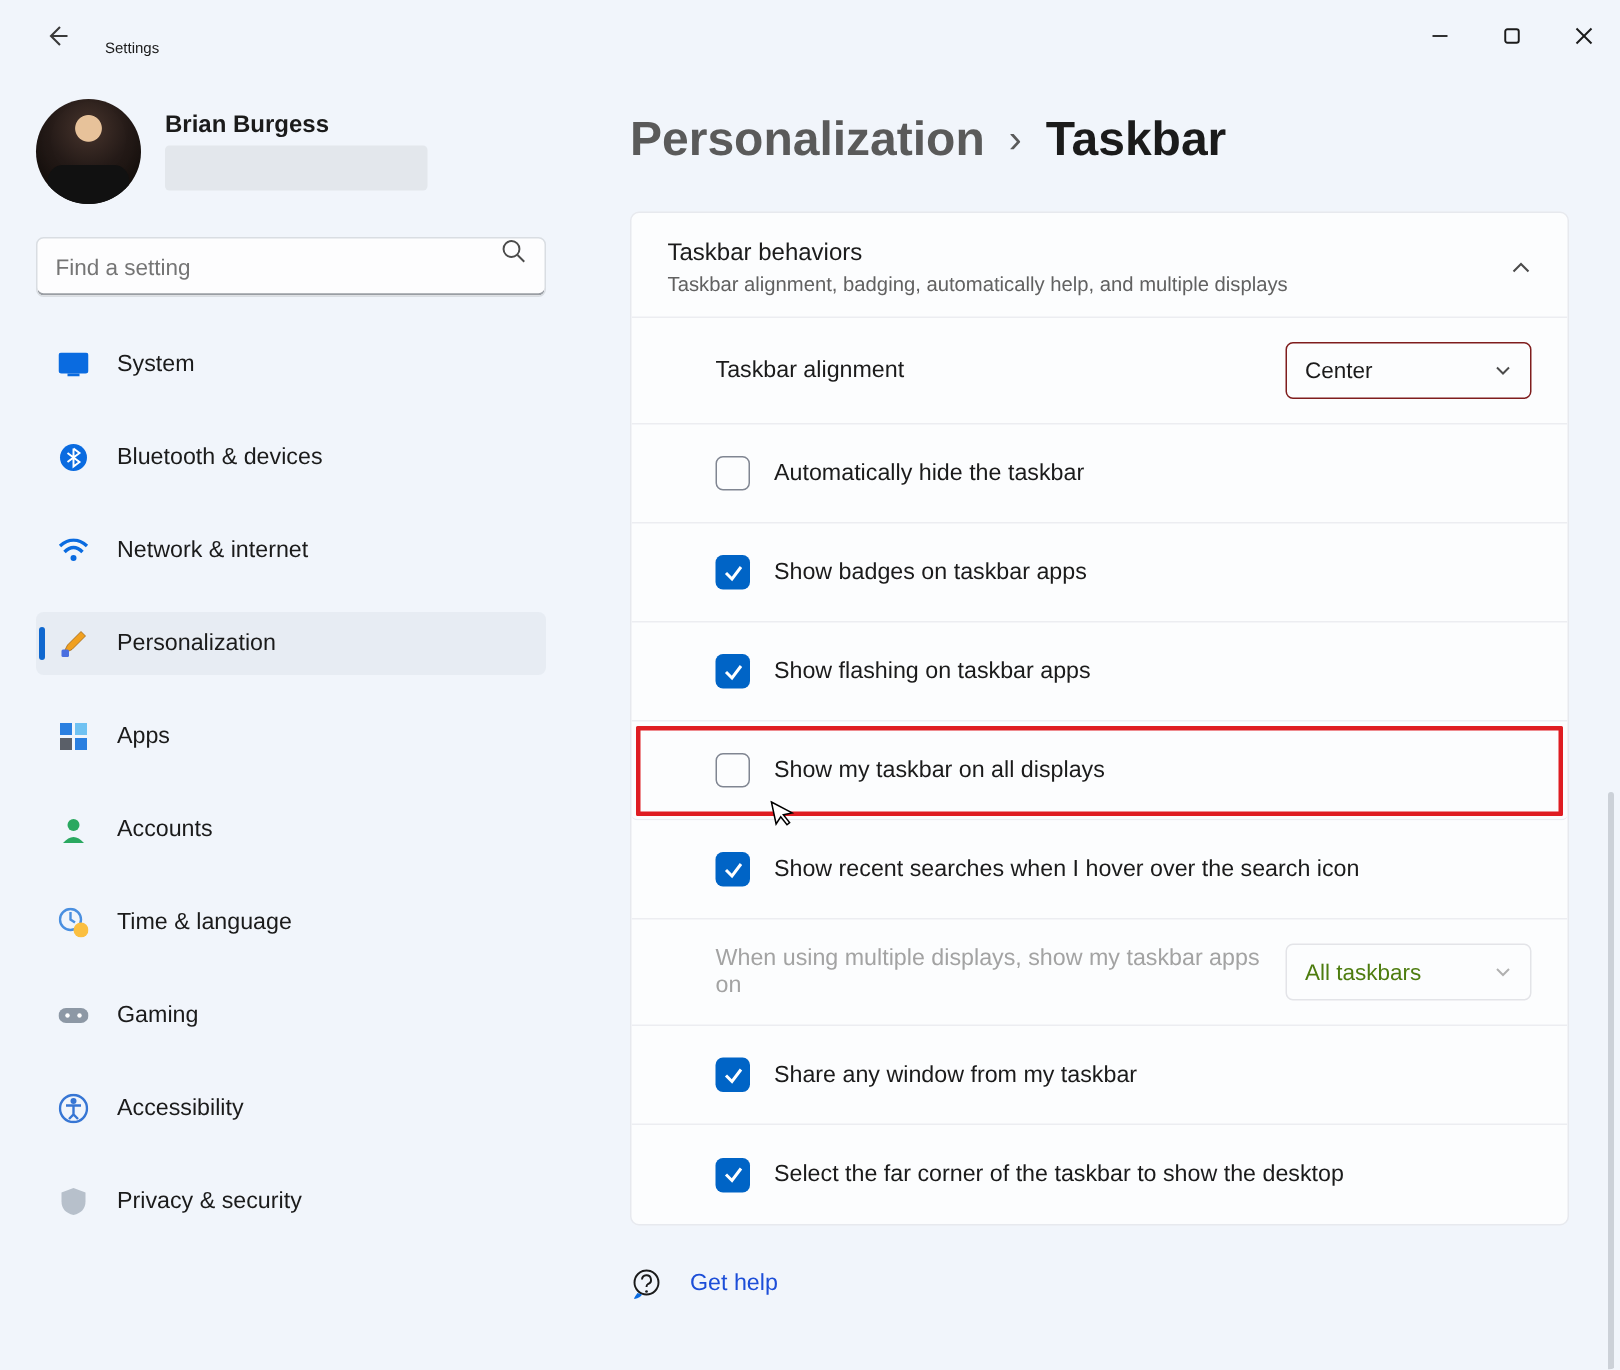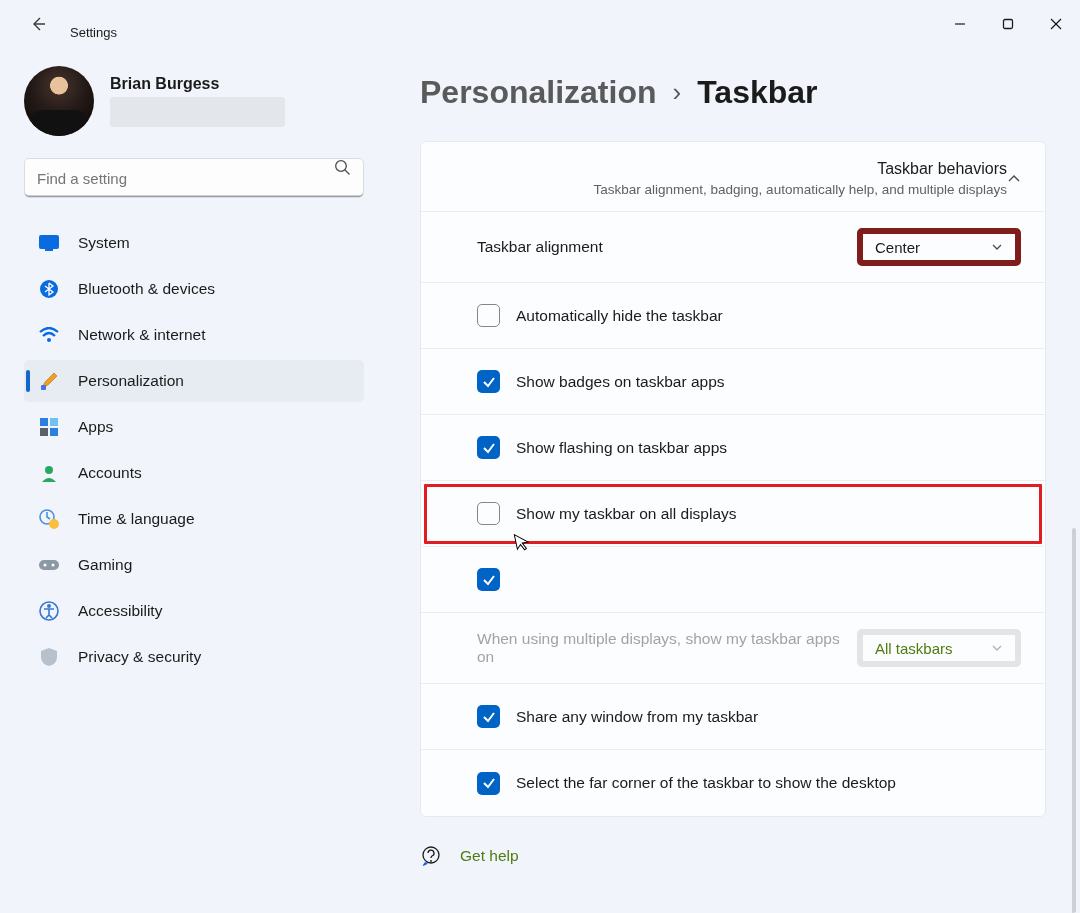--- a/index.html
+++ b/index.html
@@ -22,21 +22,21 @@
     }
     .back-btn {
       width: 40px; height: 40px;
       display: flex; align-items: center; justify-content: center;
       color: #3a3a3a;
       cursor: pointer;
       font-size: 18px;
     }
     .app-title {
       margin-left: 12px;
-      font-size: 13px;
+      font-size: 10px;
       color: #1b1b1b;
       margin-top: 16px;
     }
     .window-controls {
       margin-left: auto;
       display: flex;
     }
     .winctl {
       width: 48px; height: 40px;
       display: flex; align-items: center; justify-content: center;
@@ -89,21 +89,21 @@
       padding: 0 12px;
       margin-bottom: 24px;
       box-shadow: inset 0 -1.5px 0 #9a9ea4;
     }
     .search-box input {
       flex: 1; border: none; outline: none;
       font-size: 15px; color: #555; background: transparent;
     }
     .search-icon { color: #4b4b4b; }
 
-    .nav { display: flex; flex-direction: column; gap: 4px; }
+    .nav { display: flex; flex-direction: column; gap: 20px; }
     .nav-item {
       height: 42px;
       display: flex; align-items: center;
       padding: 0 14px;
       border-radius: 5px;
       cursor: pointer;
       position: relative;
     }
     .nav-item.active {
       background: #e7ecf3;
@@ -144,21 +144,21 @@
       border-radius: 6px;
       background: #fcfdfe;
       overflow: hidden;
     }
     .card-header {
       padding: 18px 24px 14px;
       display: flex; align-items: center;
       border-bottom: 1px solid #ecedf1;
       cursor: pointer;
     }
-    .card-header-text { flex:1;text-align:right; }
+    .card-header-text { flex:1; }
     .card-title { font-size: 16px; color: #1b1b1b; font-weight: 400; }
     .card-subtitle { font-size: 13.5px; color: #616161; margin-top: 4px; }
     .chevron { color: #4b4b4b; }
 
     .row {
       display:flex; align-items:center;
       padding: 16px 24px 16px 56px;
       border-bottom: 1px solid #ecedf1;
       position: relative;
       min-height: 66px;
@@ -169,21 +169,21 @@
       outline-offset: -6px;
       z-index: 2;
       border-radius: 4px;
     }
 
     .row-label { font-size: 15.5px; color: #1b1b1b; flex:1; }
     .row-label.disabled { color: #a3a3a3; }
 
     .dropdown {
       min-width: 164px; height: 38px;
-      border: 6px solid #7f1d1d;
+      border: 1px solid #7f1d1d;
       border-radius: 5px;
       background:#fcfdfe;
       display:flex; align-items:center;
       padding: 0 12px;
       font-size: 15px; color:#1b1b1b;
       cursor:pointer;
       justify-content: space-between;
     }
     .dropdown.disabled { color:#4d7c0f; border-color:#e3e4e8; }
 
@@ -196,21 +196,21 @@
     }
     .checkbox.checked { background:#0064c6; color:#fff; }
     .checkbox.unchecked {
       border: 1.7px solid #808692; background:#fcfdfe;
     }
 
     .help-row {
       display:flex; align-items:center; gap: 18px;
       padding: 28px 0 0 0;
     }
-    .help-link { color:#4d7c0f; font-size:15.5px; cursor:pointer; }
+    .help-link { color:#1d4ed8; font-size:15.5px; cursor:pointer; }
 
     .cursor {
       position:absolute;
       left: 515px; top: 532px;
       font-size: 18px;
       color:#1b1b1b;
       z-index: 5;
       transform: rotate(-12deg);
     }
 
@@ -430,20 +430,21 @@
         <span class="checkbox unchecked"></span>
         <span class="row-label">Show my taskbar on all displays</span>
       </div>
 
       <div class="row">
         <span class="checkbox checked">
             <svg width="14" height="14">
               <path d="M2 7 L6 11 L12 3" fill="none" stroke="#fff" stroke-width="2"></path>
             </svg>
           </span>
+        <span class="row-label">Show recent searches when I hover over the search icon</span>
       </div>
 
       <div class="row">
         <span class="row-label disabled">When using multiple displays, show my taskbar apps on</span>
         <div class="dropdown disabled">
           <span>All taskbars</span>
           <svg width="12" height="12">
               <path d="M2 4 L6 8 L10 4" fill="none" stroke="#b0b0b0" stroke-width="1.3"></path>
             </svg>
         </div>

